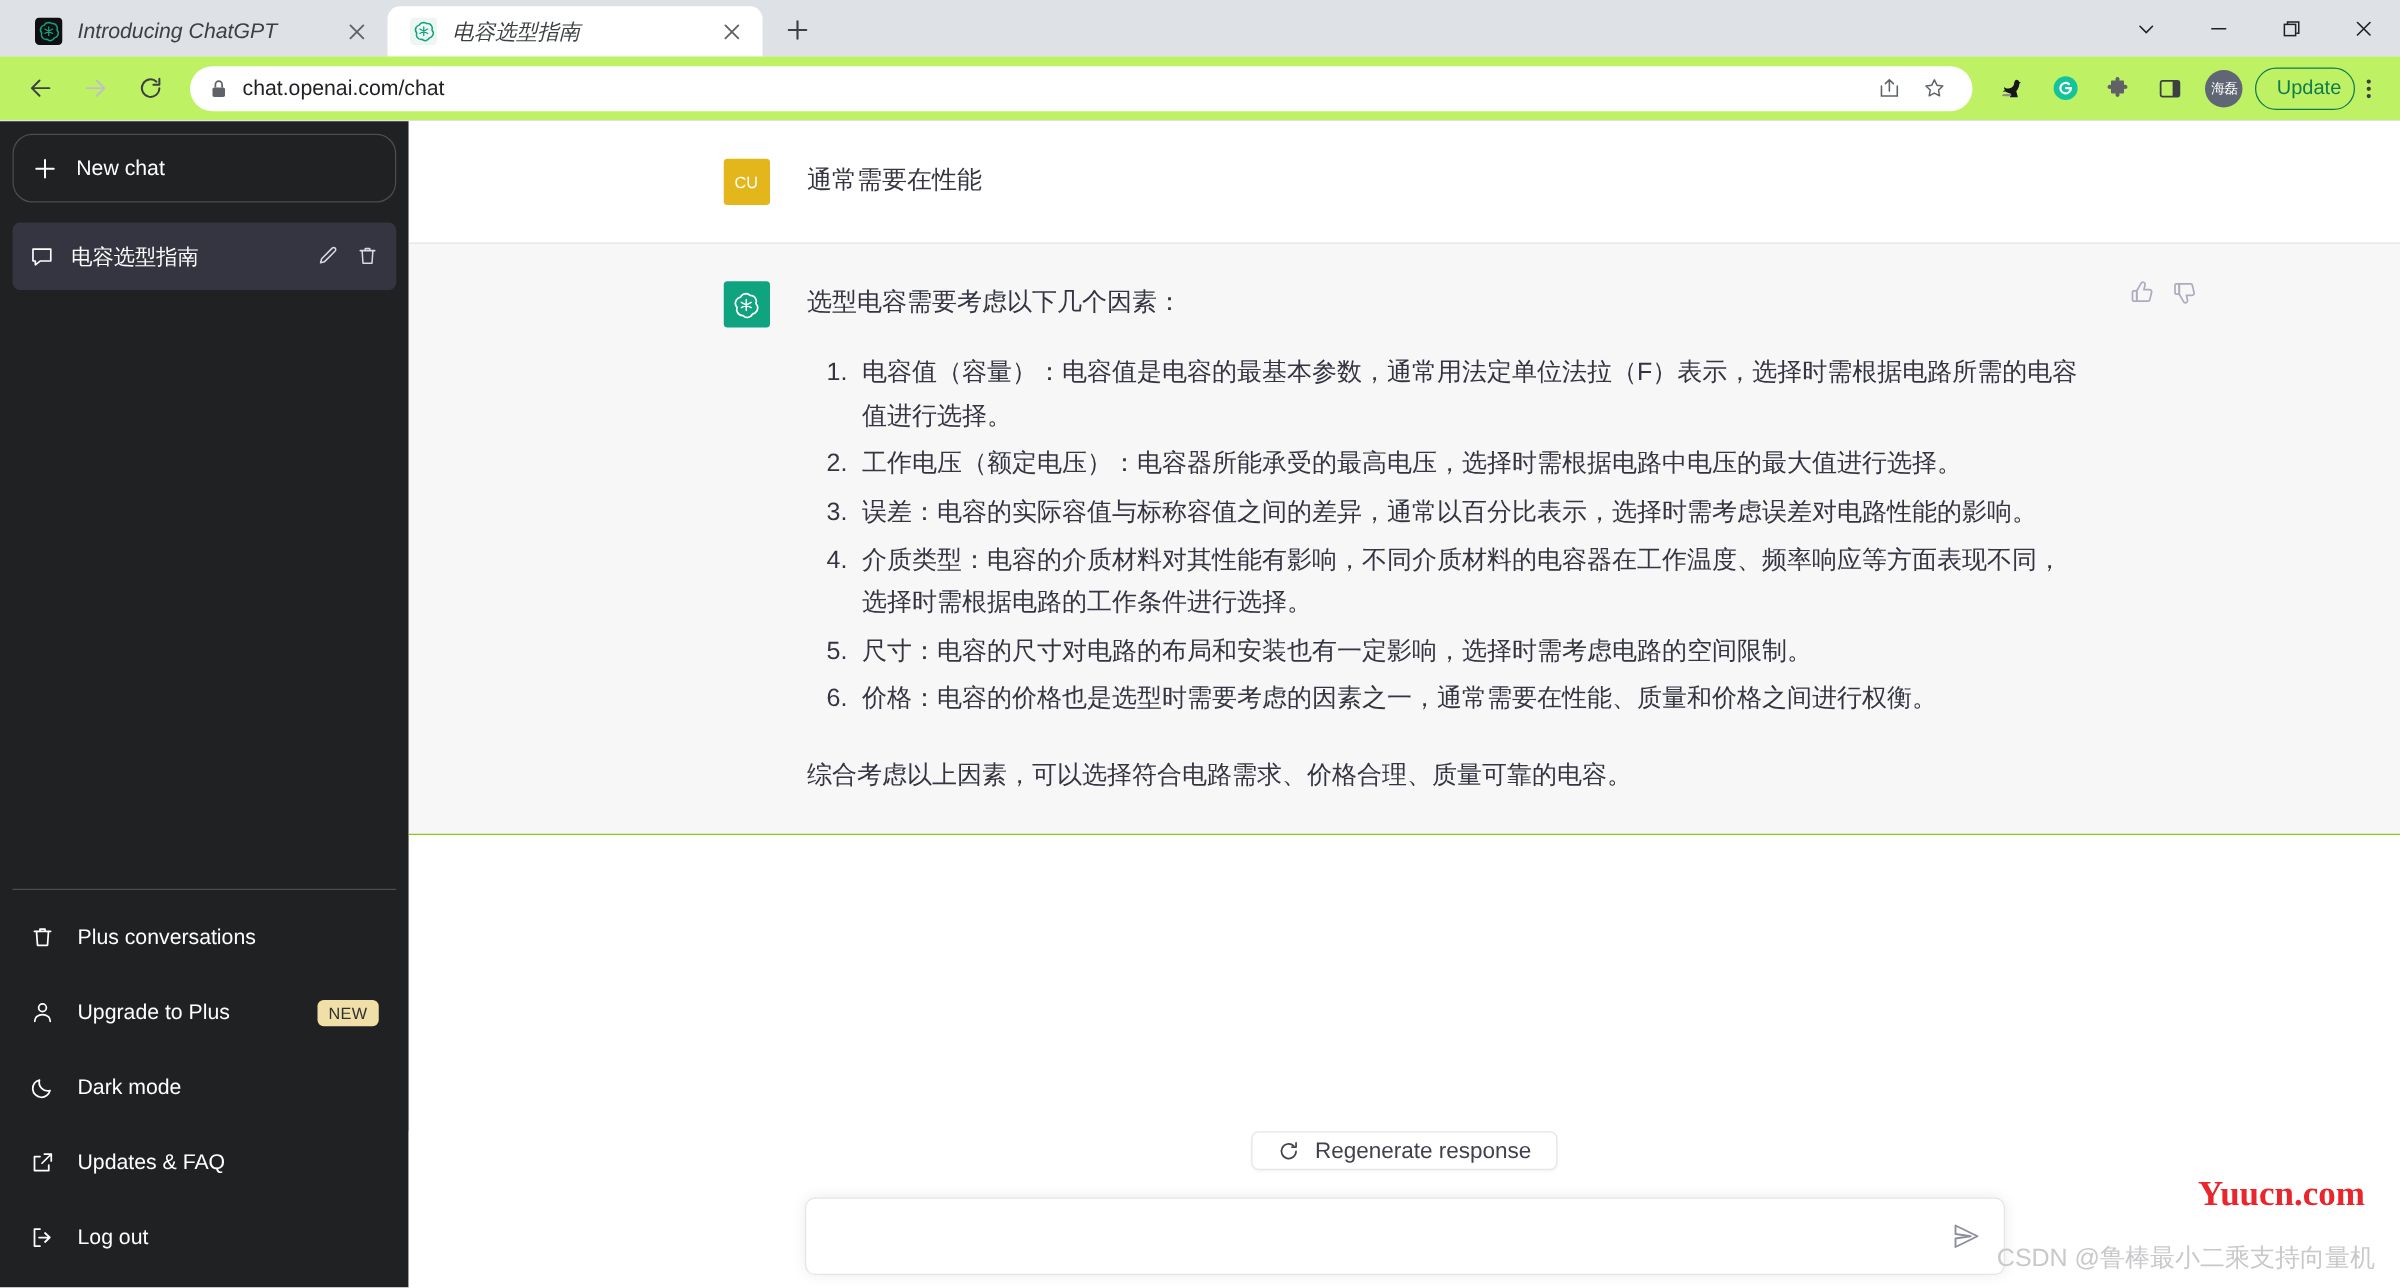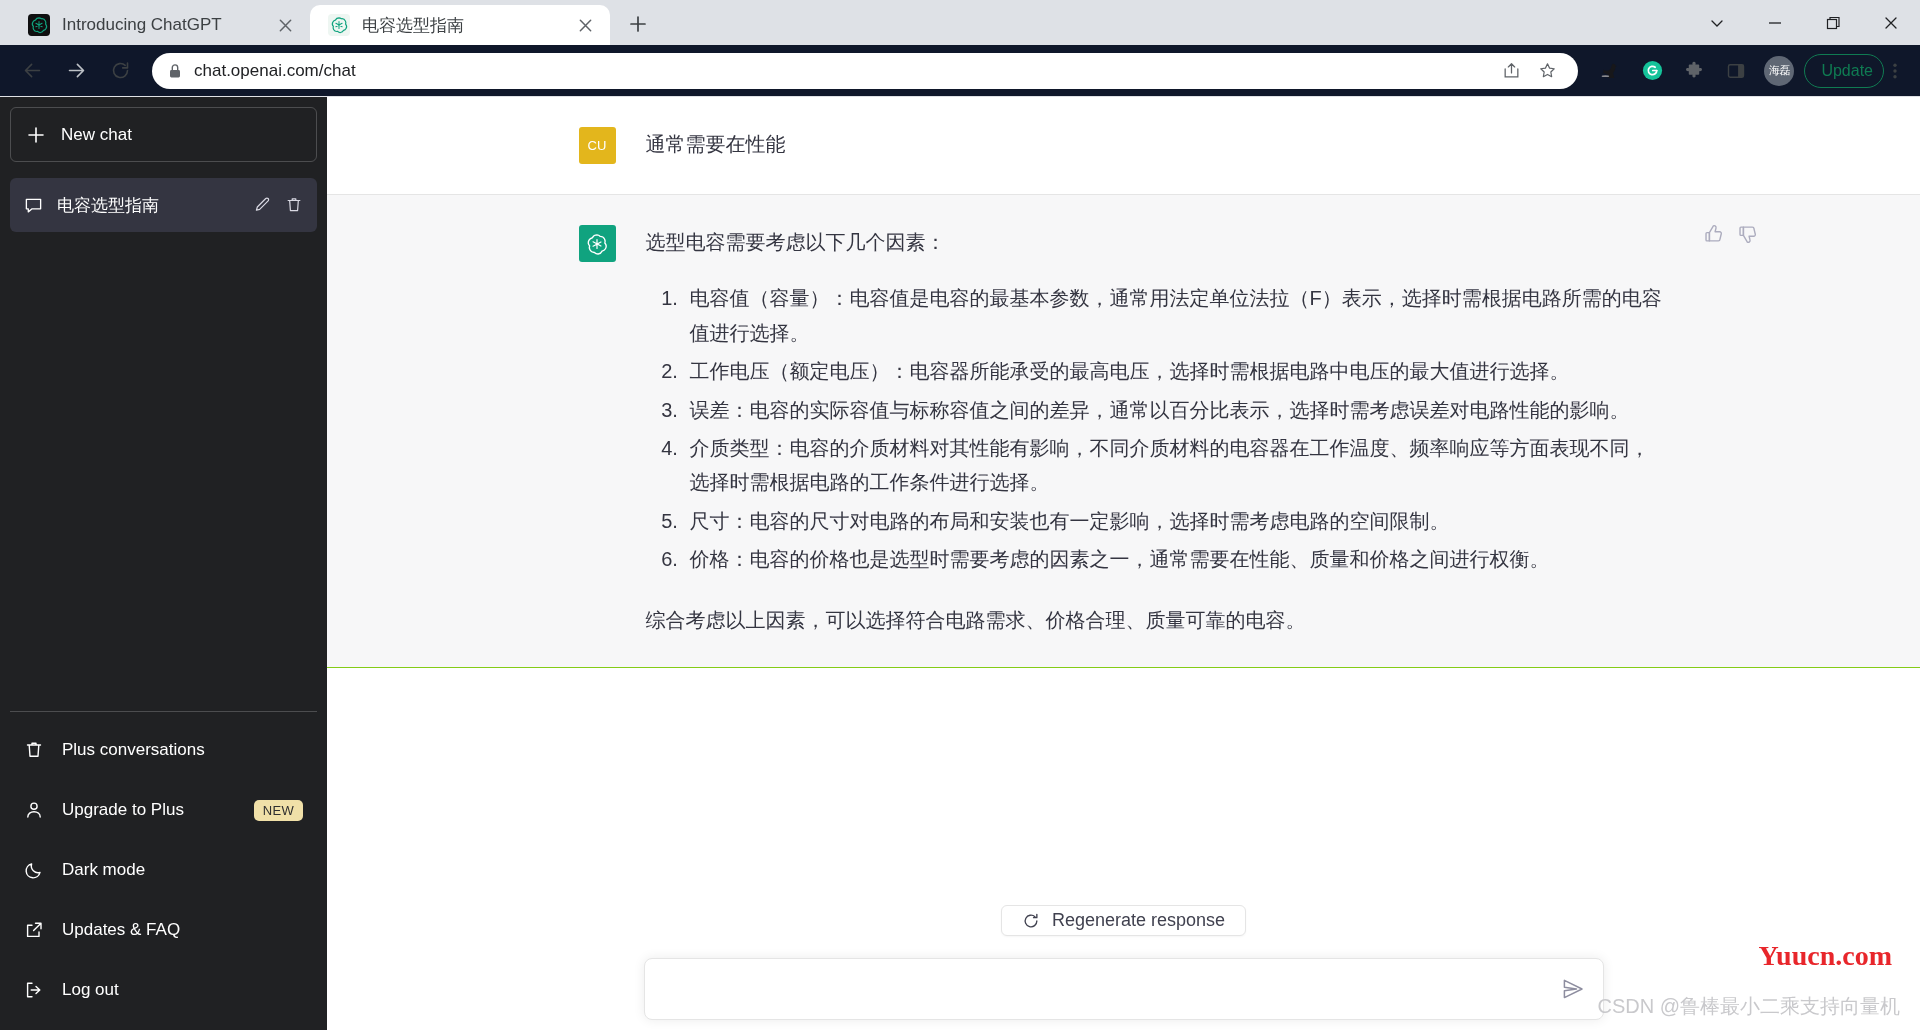--- a/index.html
+++ b/index.html
@@ -15,20 +15,21 @@
   .browser { width: 1920px; height: 1030px; display: flex; flex-direction: column; }
 
   .tabstrip {
     height: 45px;
     background: #dee1e6;
     display: flex;
     align-items: flex-end;
     padding-left: 10px;
     position: relative;
     flex: 0 0 45px;
+    font-style: italic;
   }
   .tab {
     height: 40px;
     width: 300px;
     display: flex;
     align-items: center;
     gap: 12px;
     padding: 0 12px 0 18px;
     border-radius: 10px 10px 0 0;
     font-size: 17px;
@@ -58,21 +59,21 @@
     display: flex; align-items: center;
   }
   .wincontrols > div {
     width: 58px; height: 45px;
     display: flex; align-items: center; justify-content: center;
     color: #202124;
   }
 
   .toolbar {
     height: 52px;
-    background: #0f172a;
+    background: #bef264;
     display: flex;
     align-items: center;
     gap: 4px;
     padding: 0 12px;
     flex: 0 0 52px;
     border-bottom: 1px solid #dfe1e5;
     justify-content: flex-end;
   }
   .tb-btn {
     width: 40px; height: 40px;
@@ -125,21 +126,21 @@
     width: 327px; flex: 0 0 327px;
     background: #202123;
     color: #ffffff;
     display: flex; flex-direction: column;
     padding: 10px;
     font-size: 17px;
   }
   .new-chat {
     height: 55px;
     border: 1px solid rgba(255,255,255,0.2);
-    border-radius: 6px;
+    border-radius: 16px;
     display: flex; align-items: center; gap: 16px;
     padding: 0 16px;
     color: #ffffff;
   }
   .chat-list { margin-top: 16px; flex: 0 0 auto; }
   .chat-item {
     height: 54px;
     background: #343541;
     border-radius: 6px;
     display: flex; align-items: center; gap: 14px;

